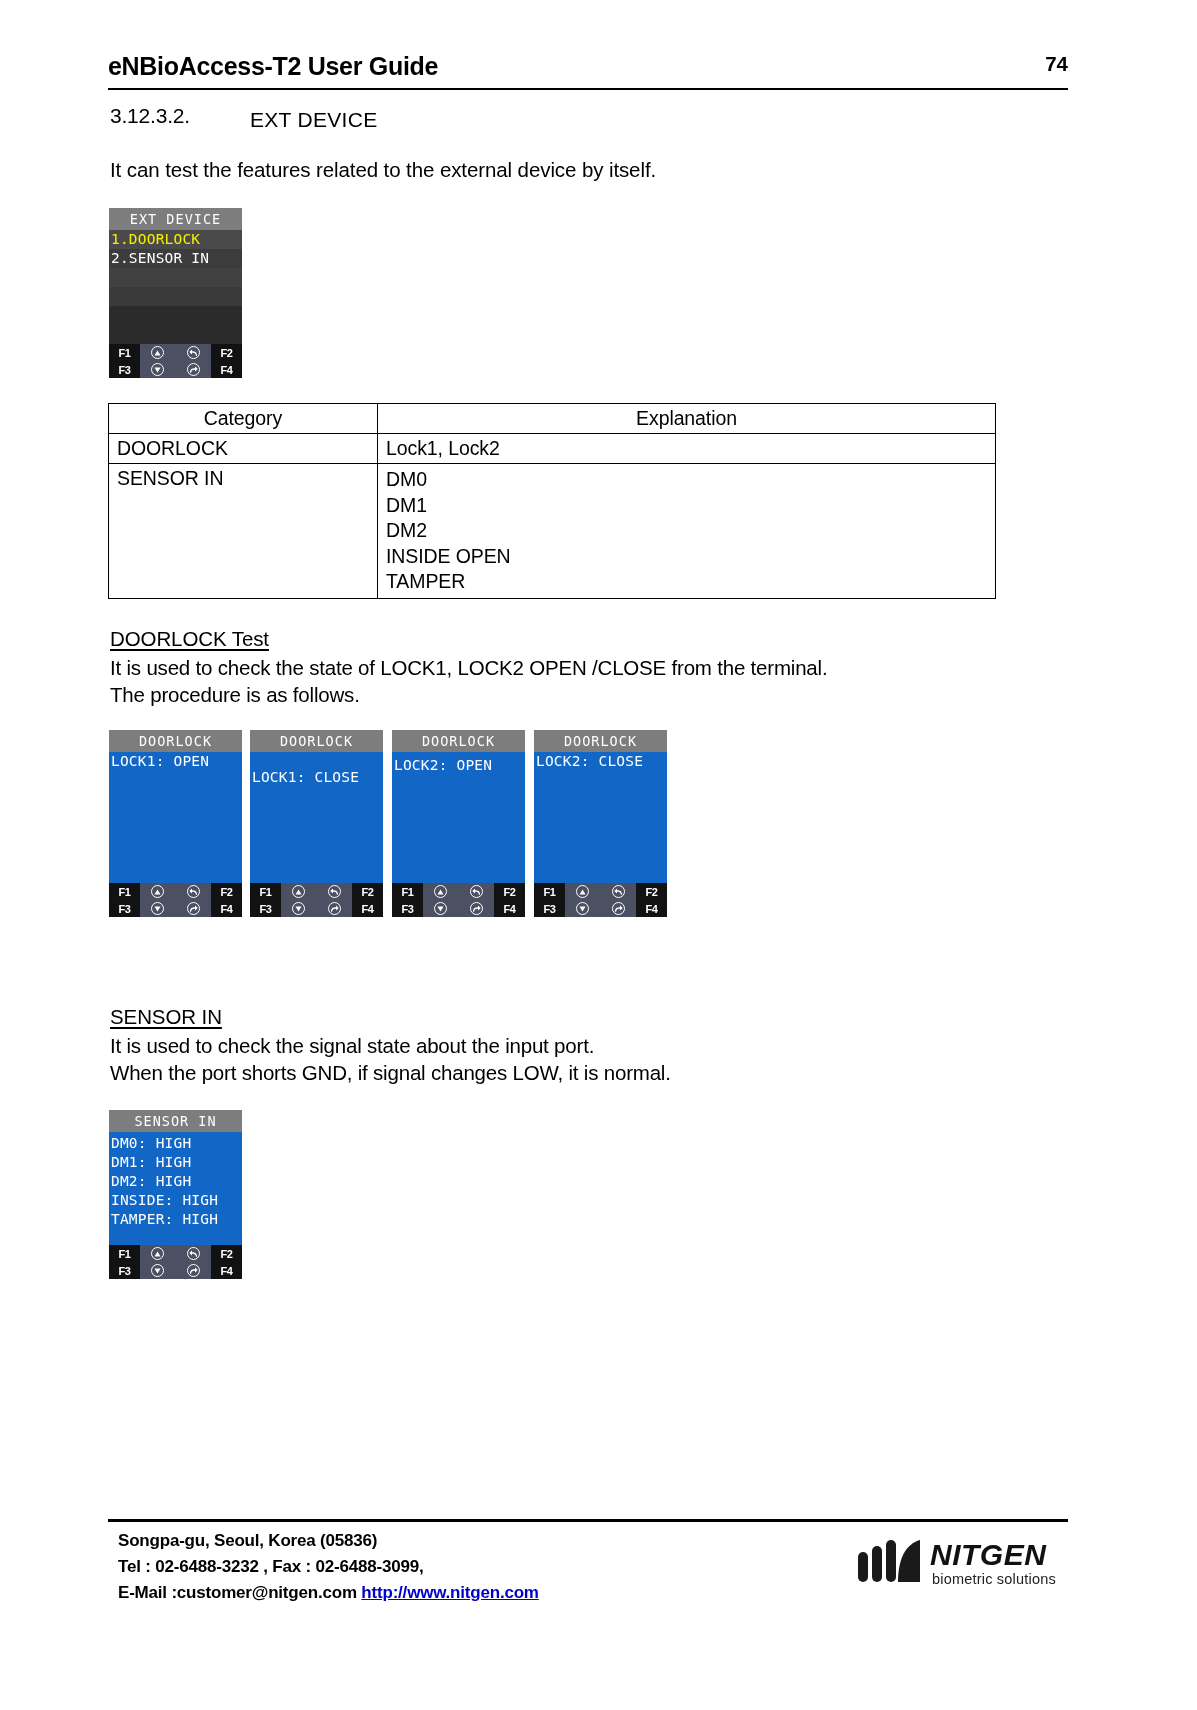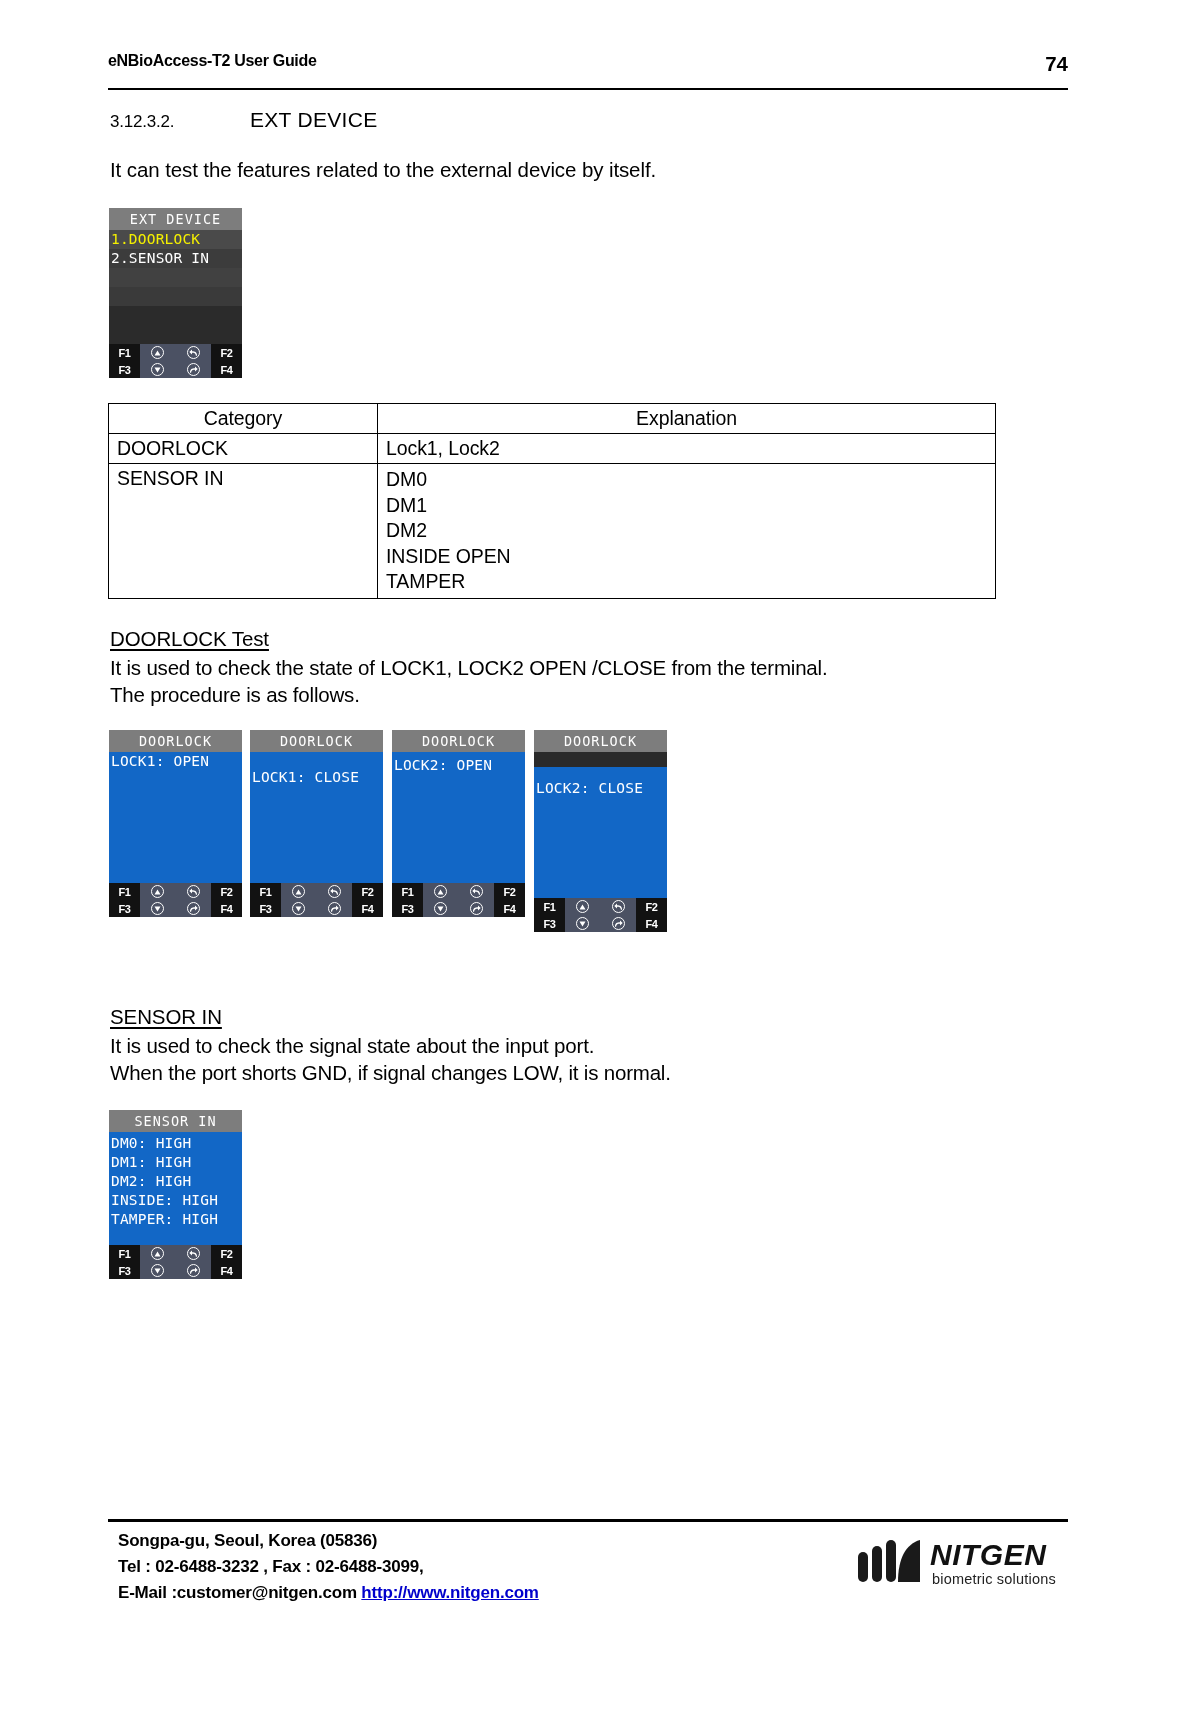--- a/index.html
+++ b/index.html
@@ -27,21 +27,21 @@
     position: absolute;
     left: 108px;
     top: 52px;
     width: 960px;
     height: 36px;
   }
   .header-title {
     position: absolute;
     left: 0;
     top: 0;
-    font-size: 16px;
+    font-size: 25px;
     font-weight: bold;
     letter-spacing: -0.3px;
     white-space: nowrap;
   }
   .header-pageno {
     position: absolute;
     right: 0;
     top: 0;
     font-size: 20.5px;
     font-weight: bold;
@@ -52,22 +52,22 @@
     top: 88px;
     width: 960px;
     height: 2px;
     background: #000;
   }
 
   
   .sec-num {
     position: absolute;
     left: 110px;
-    top: 112px;
-    font-size: 17px;
+    top: 104px;
+    font-size: 21px;
     letter-spacing: -0.2px;
   }
   .sec-title {
     position: absolute;
     left: 250px;
     top: 108px;
     font-size: 21px;
     letter-spacing: 0.3px;
   }
   .intro {
@@ -483,21 +483,21 @@
             </span>
         </div>
         <div class="key key-f" style="width:31px;">F4</div>
       </div>
     </div>
   </div>
 
   <div class="device dev-blue" style="left:534px; top:730px; width:133px;">
     <div class="dev-title">DOORLOCK</div>
     <div class="dev-body" style="height:131px;">
-      <div class="dev-row" style="padding-top:12px;margin-top:15px;">LOCK2: CLOSE</div>
+      <div class="dev-row" style="padding-top:0;">LOCK2: CLOSE</div>
     </div>
     <div class="keybar">
       <div class="keyrow">
         <div class="key key-f" style="width:31px;">F1</div>
         <div class="key key-a" style="width:35px;">
           <span class="key-circle">
               <svg width="7" height="6" viewBox="0 0 7 6">
                 <polygon points="3.5,0.5 6.5,5.5 0.5,5.5" fill="#ffffff"></polygon>
               </svg>
             </span>

